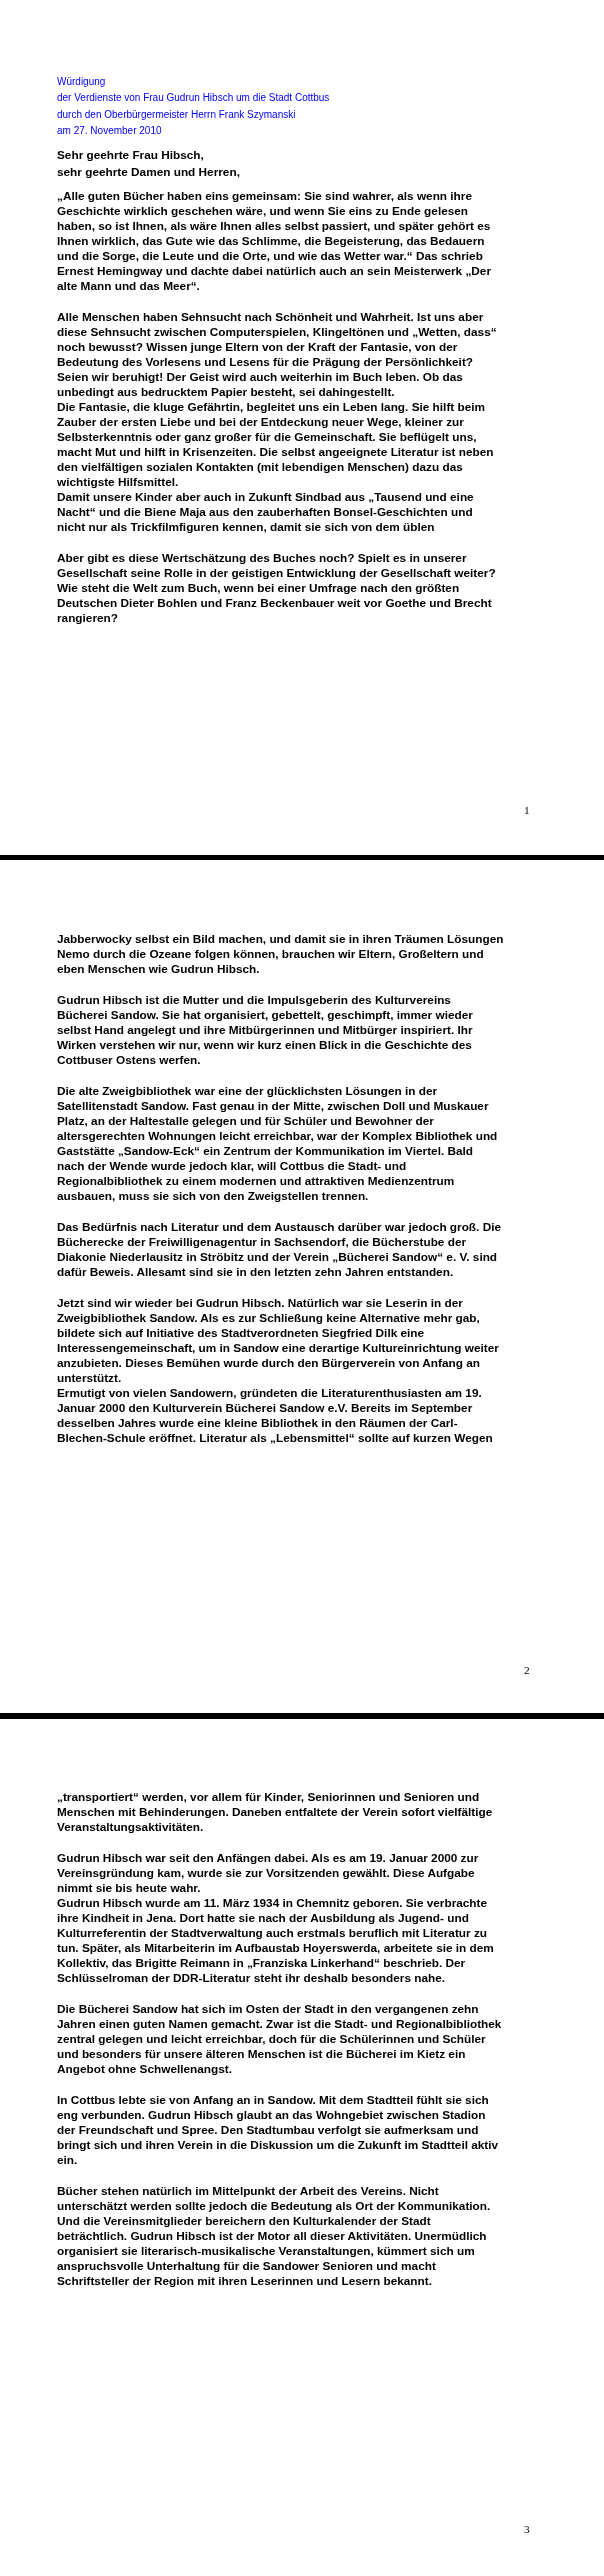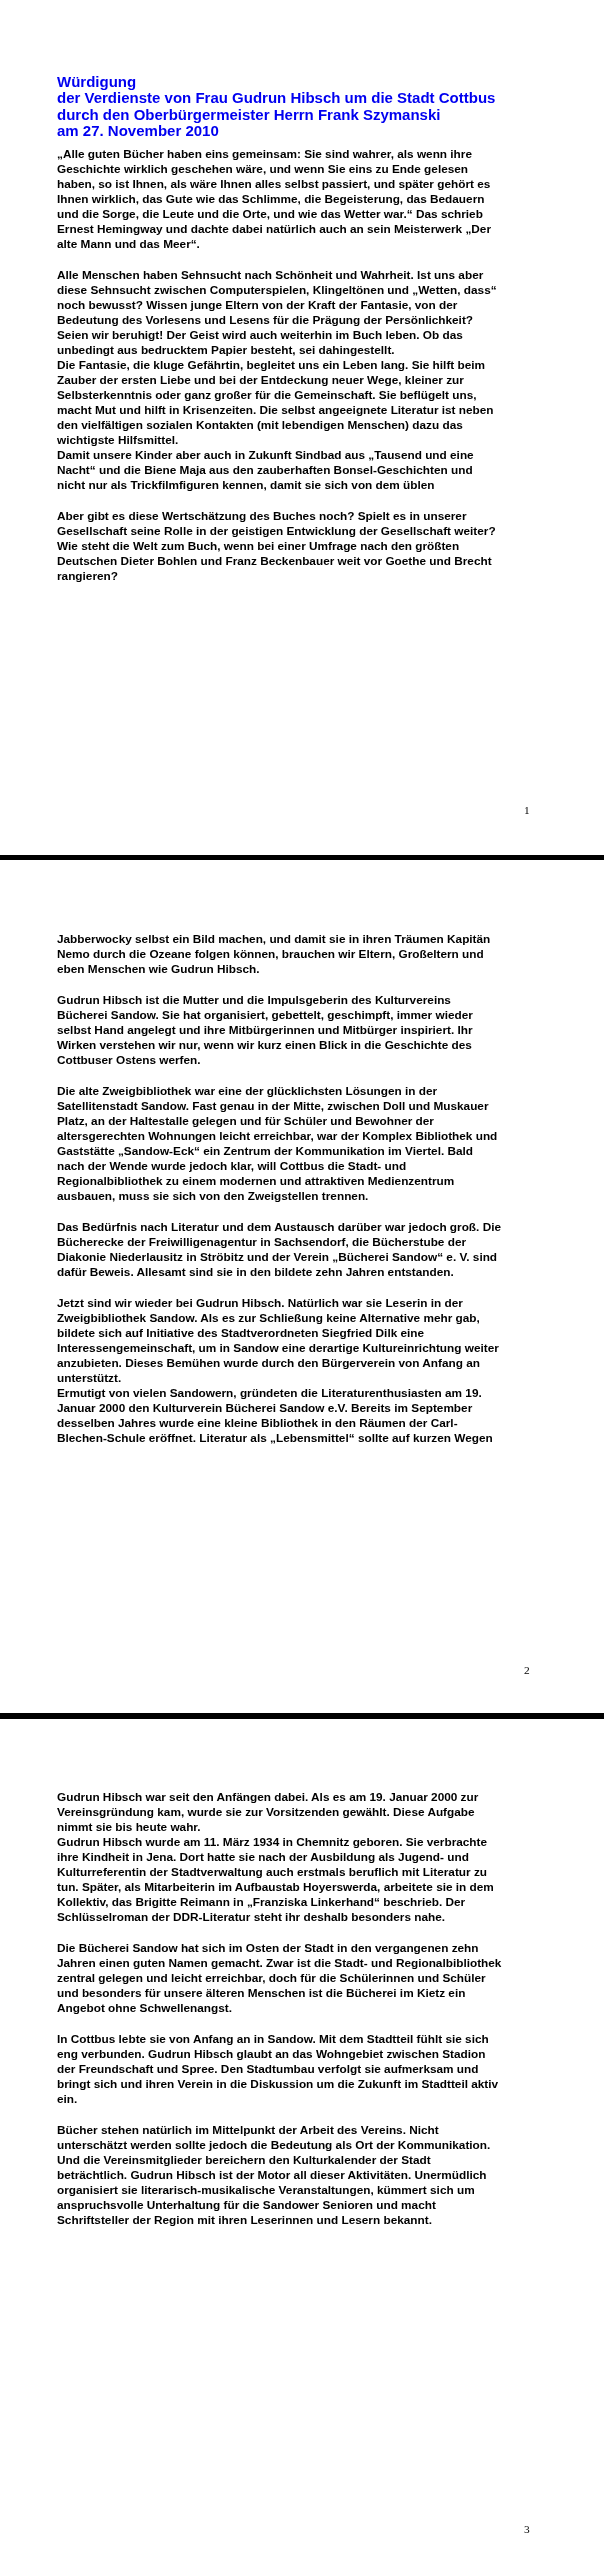--- a/index.html
+++ b/index.html
@@ -28,22 +28,22 @@
 
   .doc-header,
   .salutation,
   .block {
     white-space: pre-line;
     margin: 0;
     max-width: 503px;
   }
   .doc-header {
     color: #0000f0;
-    font-size: 15px;
-    font-weight: bold;
+    font-size: 10px;
+    font-weight: normal;
     line-height: 16.4px;
     margin-bottom: 7.6px;
   }
   .salutation {
     line-height: 16.4px;
     margin-bottom: 9.1px;
   }
   .block {
     line-height: 15px;
     margin-bottom: 16px;
@@ -64,20 +64,22 @@
   }
 </style>
 </head>
 <body>
 
 <section class="page page-1">
   <h1 class="doc-header">Würdigung
 der Verdienste von Frau Gudrun Hibsch um die Stadt Cottbus
 durch den Oberbürgermeister Herrn Frank Szymanski
 am 27. November 2010</h1>
+  <p class="salutation">Sehr geehrte Frau Hibsch,
+sehr geehrte Damen und Herren,</p>
   <p class="block">„Alle guten Bücher haben eins gemeinsam: Sie sind wahrer, als wenn ihre
 Geschichte wirklich geschehen wäre, und wenn Sie eins zu Ende gelesen
 haben, so ist Ihnen, als wäre Ihnen alles selbst passiert, und später gehört es
 Ihnen wirklich, das Gute wie das Schlimme, die Begeisterung, das Bedauern
 und die Sorge, die Leute und die Orte, und wie das Wetter war.“ Das schrieb
 Ernest Hemingway und dachte dabei natürlich auch an sein Meisterwerk „Der
 alte Mann und das Meer“.</p>
   <p class="block">Alle Menschen haben Sehnsucht nach Schönheit und Wahrheit. Ist uns aber
 diese Sehnsucht zwischen Computerspielen, Klingeltönen und „Wetten, dass“
 noch bewusst? Wissen junge Eltern von der Kraft der Fantasie, von der
@@ -97,56 +99,59 @@
 Gesellschaft seine Rolle in der geistigen Entwicklung der Gesellschaft weiter?
 Wie steht die Welt zum Buch, wenn bei einer Umfrage nach den größten
 Deutschen Dieter Bohlen und Franz Beckenbauer weit vor Goethe und Brecht
 rangieren?</p>
   <div class="page-number">1</div>
 </section>
 
 <div class="page-separator"></div>
 
 <section class="page page-2">
-  <p class="block">Jabberwocky selbst ein Bild machen, und damit sie in ihren Träumen Kapitän
+  <p class="block">Jabberwocky selbst ein Bild machen, und damit sie in ihren Träumen Lösungen
 Nemo durch die Ozeane folgen können, brauchen wir Eltern, Großeltern und
 eben Menschen wie Gudrun Hibsch.</p>
   <p class="block">Gudrun Hibsch ist die Mutter und die Impulsgeberin des Kulturvereins
 Bücherei Sandow. Sie hat organisiert, gebettelt, geschimpft, immer wieder
 selbst Hand angelegt und ihre Mitbürgerinnen und Mitbürger inspiriert. Ihr
 Wirken verstehen wir nur, wenn wir kurz einen Blick in die Geschichte des
 Cottbuser Ostens werfen.</p>
   <p class="block">Die alte Zweigbibliothek war eine der glücklichsten Lösungen in der
 Satellitenstadt Sandow. Fast genau in der Mitte, zwischen Doll und Muskauer
 Platz, an der Haltestalle gelegen und für Schüler und Bewohner der
 altersgerechten Wohnungen leicht erreichbar, war der Komplex Bibliothek und
 Gaststätte „Sandow-Eck“ ein Zentrum der Kommunikation im Viertel. Bald
 nach der Wende wurde jedoch klar, will Cottbus die Stadt- und
 Regionalbibliothek zu einem modernen und attraktiven Medienzentrum
 ausbauen, muss sie sich von den Zweigstellen trennen.</p>
   <p class="block">Das Bedürfnis nach Literatur und dem Austausch darüber war jedoch groß. Die
 Bücherecke der Freiwilligenagentur in Sachsendorf, die Bücherstube der
 Diakonie Niederlausitz in Ströbitz und der Verein „Bücherei Sandow“ e. V. sind
-dafür Beweis. Allesamt sind sie in den bildete zehn Jahren entstanden.</p>
+dafür Beweis. Allesamt sind sie in den letzten zehn Jahren entstanden.</p>
   <p class="block">Jetzt sind wir wieder bei Gudrun Hibsch. Natürlich war sie Leserin in der
 Zweigbibliothek Sandow. Als es zur Schließung keine Alternative mehr gab,
 bildete sich auf Initiative des Stadtverordneten Siegfried Dilk eine
 Interessengemeinschaft, um in Sandow eine derartige Kultureinrichtung weiter
 anzubieten. Dieses Bemühen wurde durch den Bürgerverein von Anfang an
 unterstützt.
 Ermutigt von vielen Sandowern, gründeten die Literaturenthusiasten am 19.
 Januar 2000 den Kulturverein Bücherei Sandow e.V. Bereits im September
 desselben Jahres wurde eine kleine Bibliothek in den Räumen der Carl-
 Blechen-Schule eröffnet. Literatur als „Lebensmittel“ sollte auf kurzen Wegen</p>
   <div class="page-number">2</div>
 </section>
 
 <div class="page-separator"></div>
 
 <section class="page page-3">
+  <p class="block">„transportiert“ werden, vor allem für Kinder, Seniorinnen und Senioren und
+Menschen mit Behinderungen. Daneben entfaltete der Verein sofort vielfältige
+Veranstaltungsaktivitäten.</p>
   <p class="block">Gudrun Hibsch war seit den Anfängen dabei. Als es am 19. Januar 2000 zur
 Vereinsgründung kam, wurde sie zur Vorsitzenden gewählt. Diese Aufgabe
 nimmt sie bis heute wahr.
 Gudrun Hibsch wurde am 11. März 1934 in Chemnitz geboren. Sie verbrachte
 ihre Kindheit in Jena. Dort hatte sie nach der Ausbildung als Jugend- und
 Kulturreferentin der Stadtverwaltung auch erstmals beruflich mit Literatur zu
 tun. Später, als Mitarbeiterin im Aufbaustab Hoyerswerda, arbeitete sie in dem
 Kollektiv, das Brigitte Reimann in „Franziska Linkerhand“ beschrieb. Der
 Schlüsselroman der DDR-Literatur steht ihr deshalb besonders nahe.</p>
   <p class="block">Die Bücherei Sandow hat sich im Osten der Stadt in den vergangenen zehn

